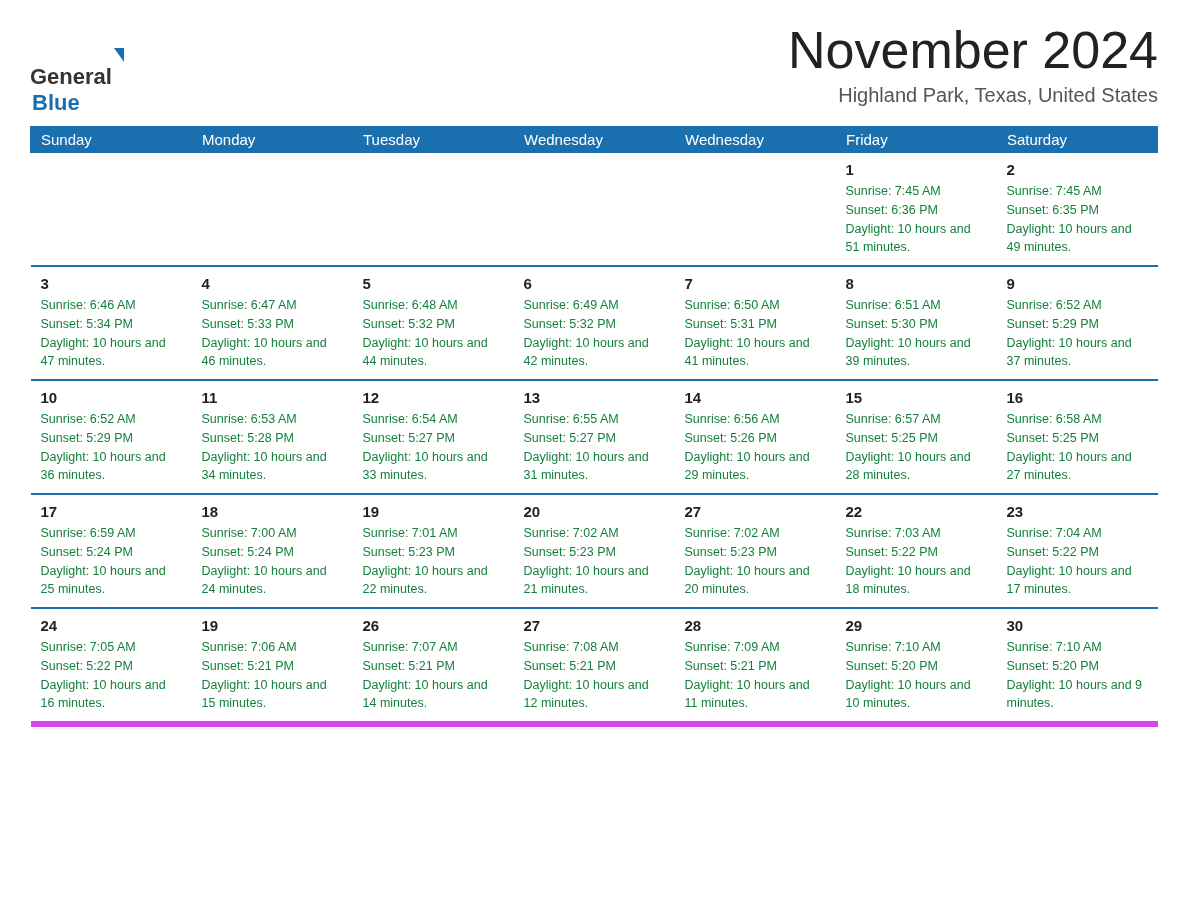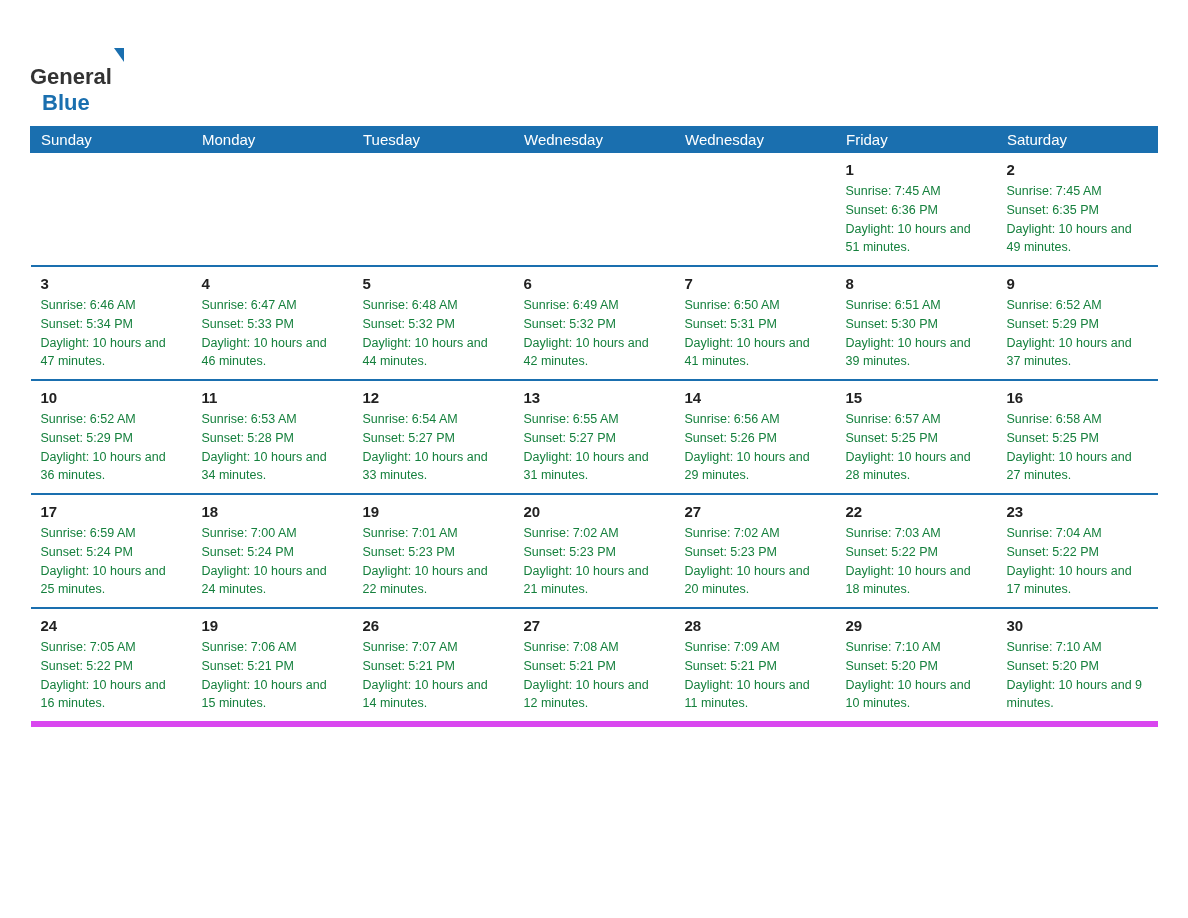--- a/index.html
+++ b/index.html
@@ -100,23 +100,27 @@
   </style>
 </head>
 <body>
 
 <div class="header-area">
   <div class="logo-area">
     <div class="logo-text">
       <span class="logo-general">General</span>
       <span class="logo-triangle"></span>
     </div>
-    <div style="margin-left:12px;">
+    <div style="margin-left:2px;">
       <span class="logo-blue" style="font-size:22px;font-weight:bold;color:#1a6faf;">Blue</span>
     </div>
+  </div>
+  <div class="title-area">
+    <div class="month-title">November 2024</div>
+    <div class="location-subtitle">Highland Park, Texas, United States</div>
   </div>
 </div>
 
 <table class="calendar">
   <thead>
     <tr>
     <th>Sunday</th>
         <th>Monday</th>
         <th>Tuesday</th>
         <th>Wednesday</th>

